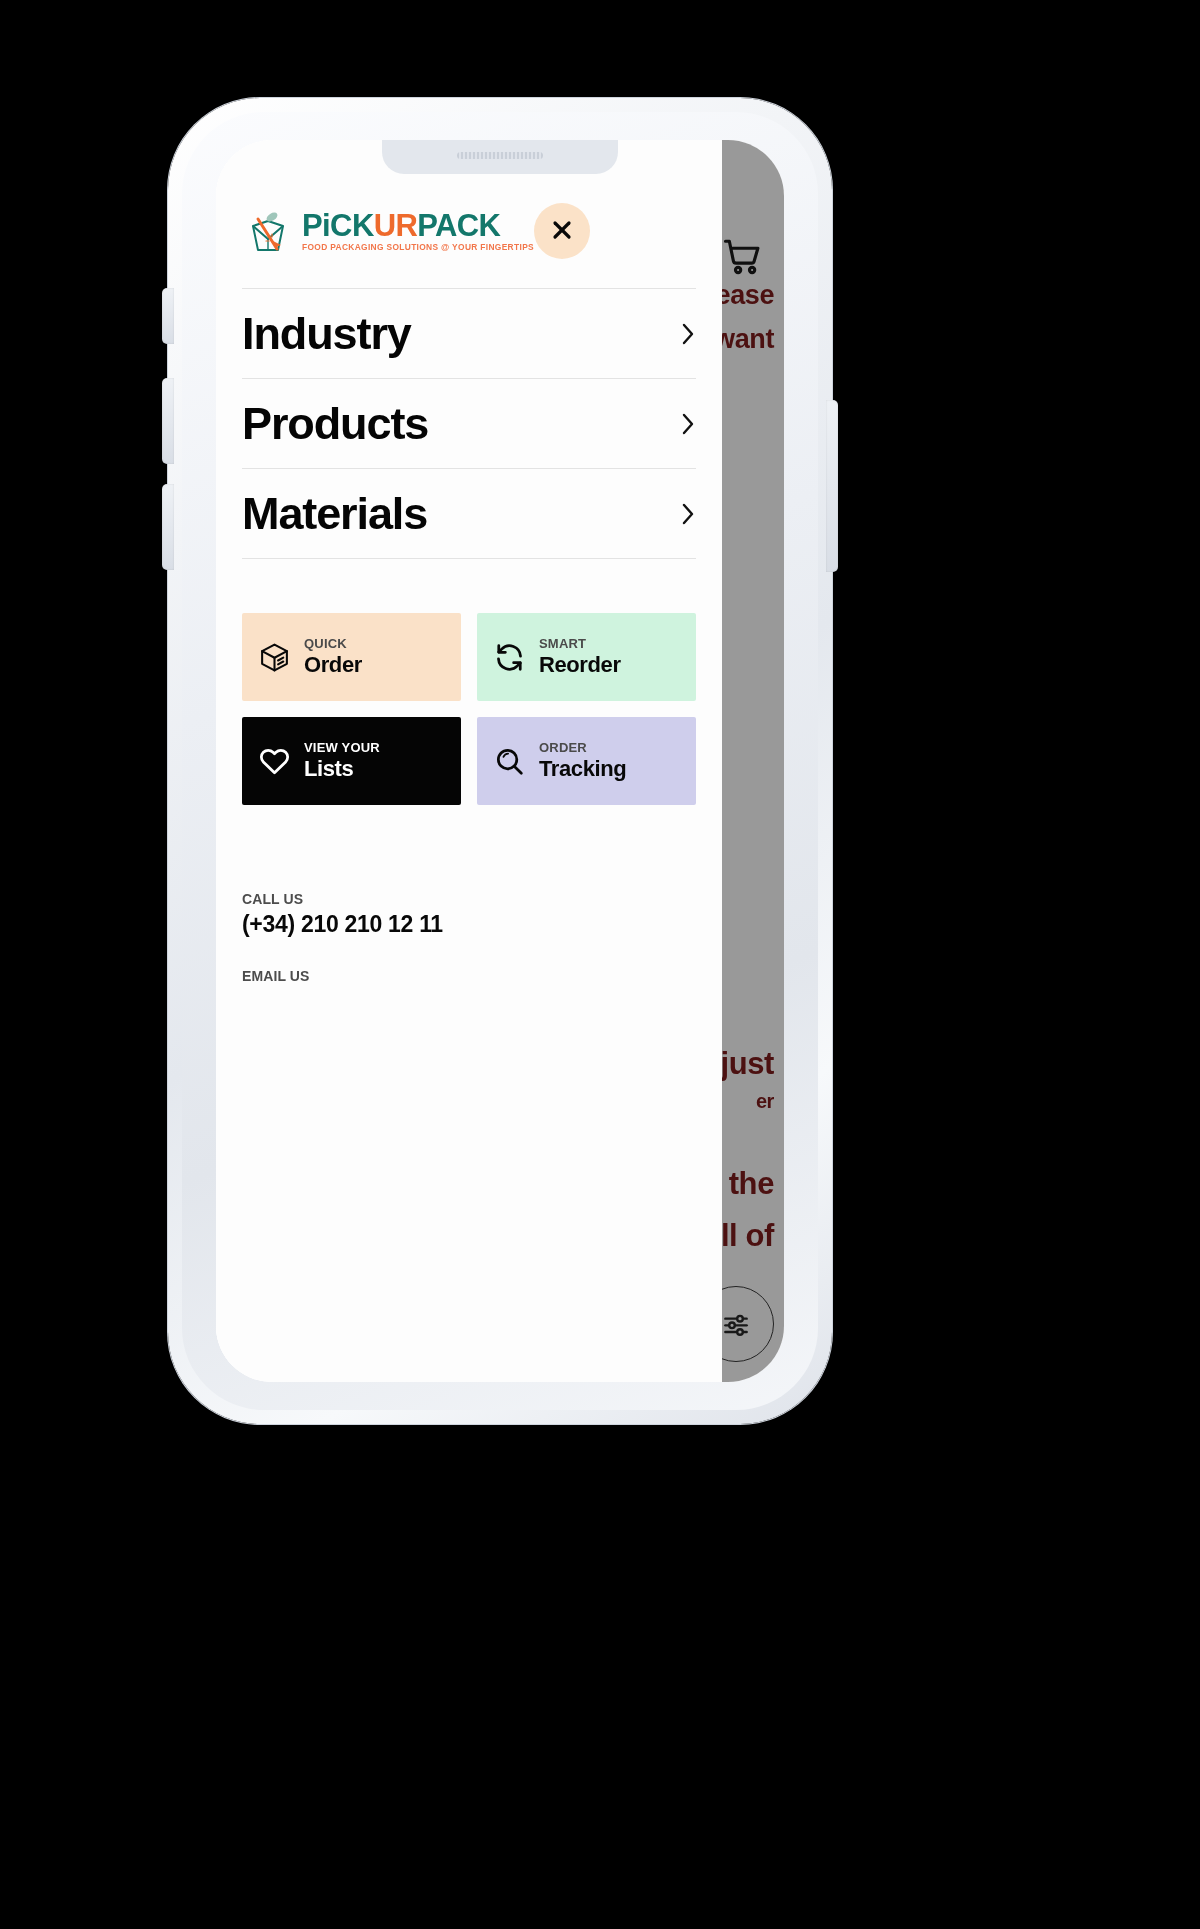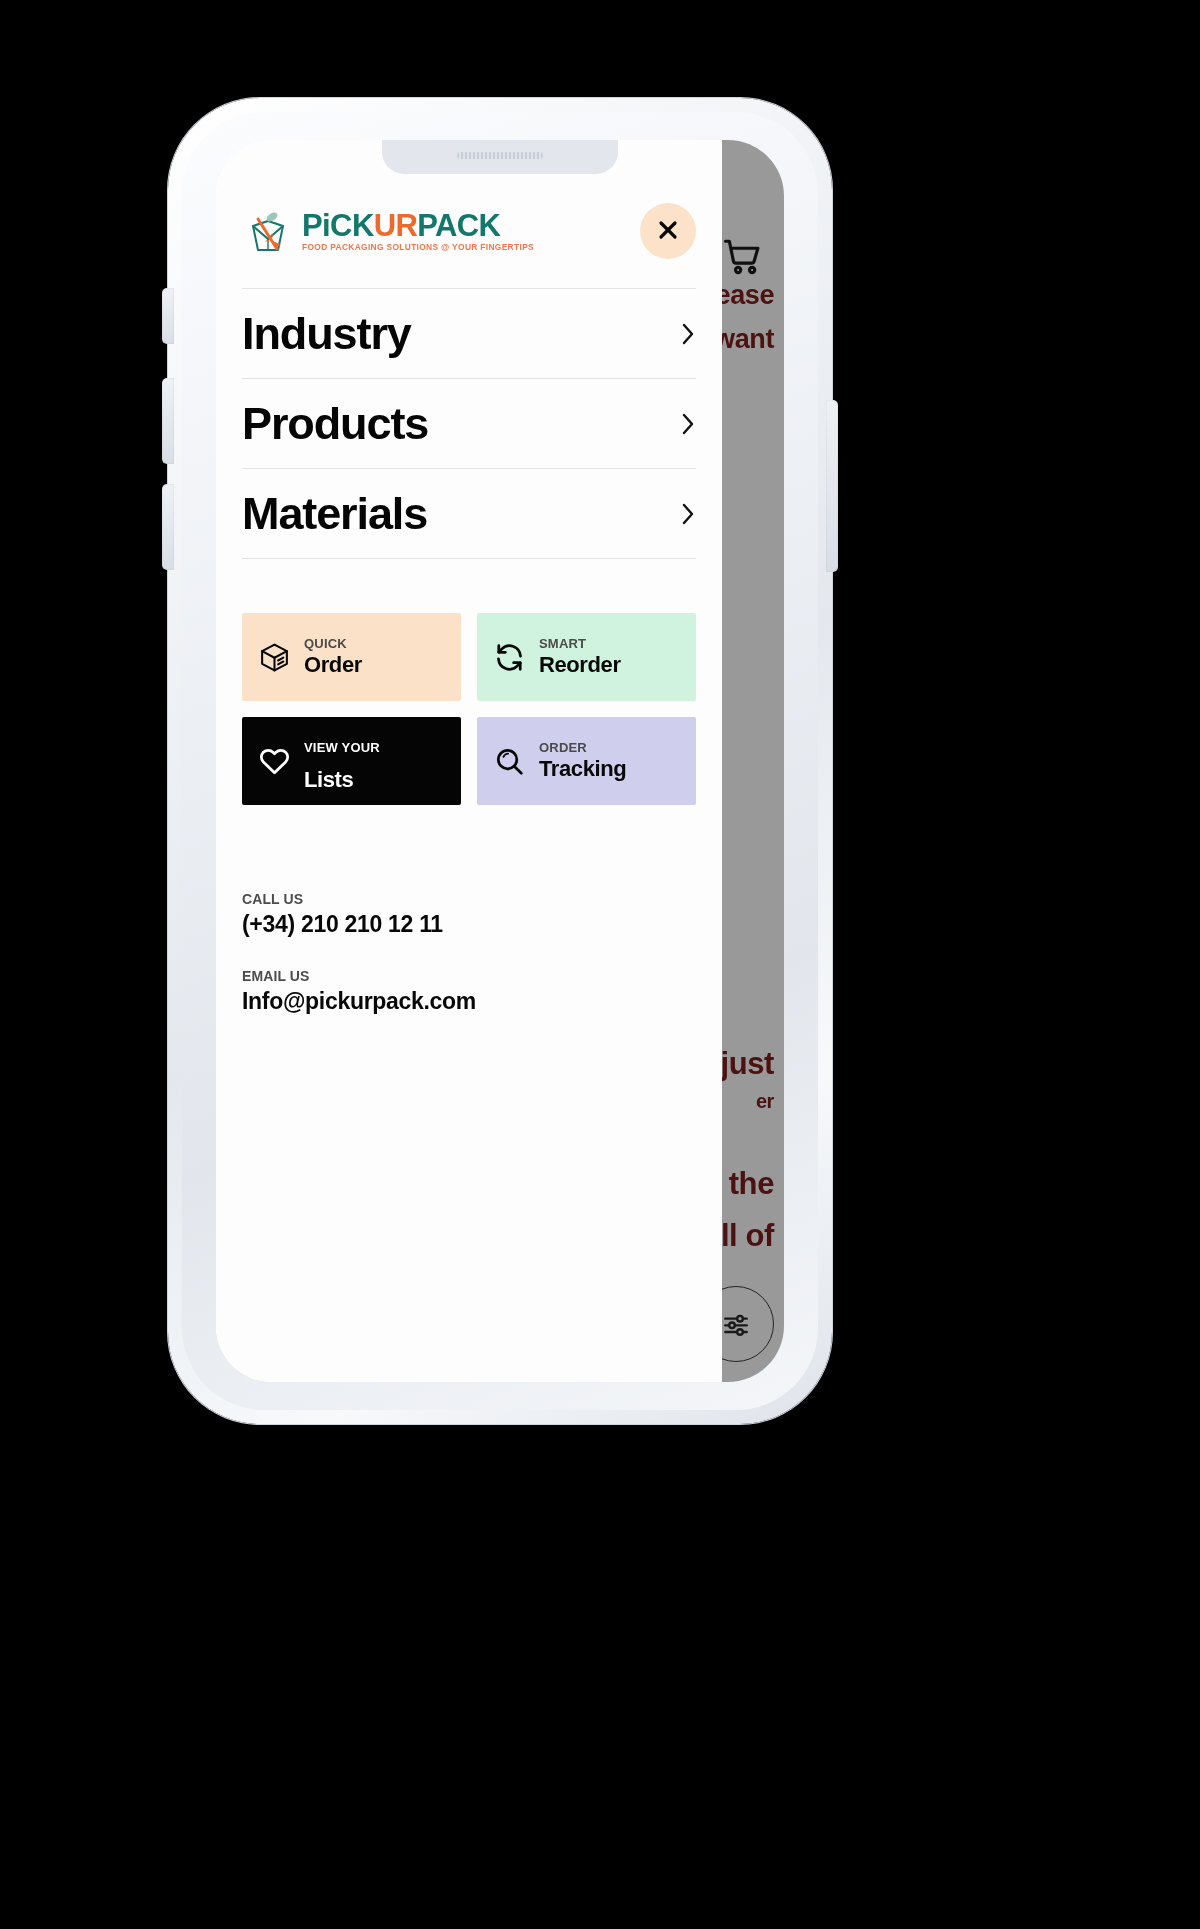--- a/index.html
+++ b/index.html
@@ -141,21 +141,20 @@
     width: 506px;
     height: 100%;
     background: #fdfdfd;
     z-index: 20;
     padding: 0 26px;
   }
 
   .drawer-header {
     display: flex;
     align-items: center;
-    justify-content: space-between;
     height: 148px;
     padding-top: 34px;
   }
 
   
   .logo { display: flex; align-items: center; gap: 8px; }
   .logo-mark { width: 52px; height: 52px; flex: 0 0 52px; }
   .logo-text-wrap { display: flex; flex-direction: column; gap: 2px; }
   .logo-word {
     font-size: 31px;
@@ -237,21 +236,21 @@
     line-height: 1.1;
   }
   .card-title {
     font-size: 22px;
     font-weight: 700;
     color: #080808;
     letter-spacing: -0.4px;
     line-height: 1.1;
   }
   .card-lists .card-eyebrow,
-  .card-lists .card-title { color: #ffffff; margin-top: 11px; }
+  .card-lists .card-title { color: #ffffff; }
 
   
   .contact-block { margin-top: 86px; }
   .contact-group + .contact-group { margin-top: 28px; }
   .contact-label {
     font-size: 14px;
     font-weight: 600;
     color: #4c4c4c;
     letter-spacing: 0.1px;
     line-height: 1.2;
@@ -444,21 +443,20 @@
 
       <div class="contact-block">
 
         <div class="contact-group">
           <div class="contact-label">CALL US</div>
           <div class="contact-value">(+34) 210 210 12 11</div>
         </div>
 
         <div class="contact-group">
           <div class="contact-label">EMAIL US</div>
-          <div class="contact-value">Info@pickurpack.com</div>
         </div>
 
       </div>
 
     </div>
 
   </div>
 </div>
 
 </body></html>

